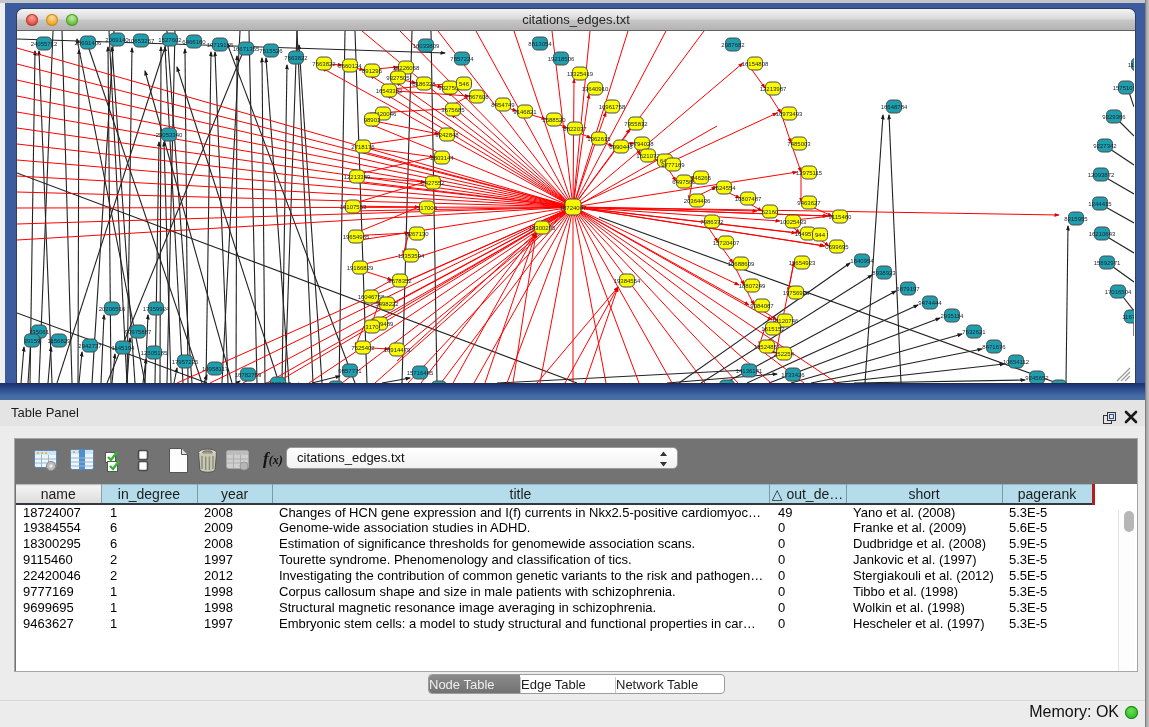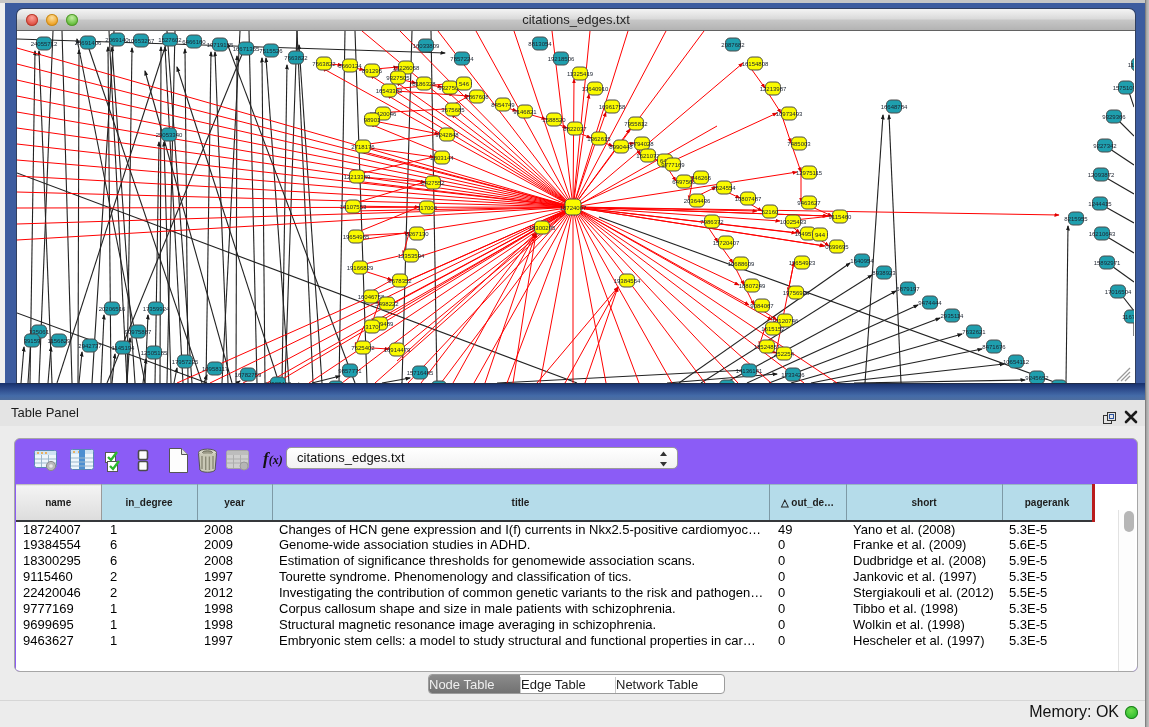--- a/index.html
+++ b/index.html
@@ -26,33 +26,33 @@
 
 
 #rstrip{left:1145px;top:0;width:4px;height:727px;background:linear-gradient(90deg,#6f6f6f 0,#a8a8a8 40%,#c2c2c2)}
 
 
 #panel{left:0;top:400px;width:1145px;height:327px;background:#ececec}
 #phead{left:0;top:0;width:1145px;height:26px;background:#e4e4e4}
 #phead .cap{position:absolute;left:11px;top:5px;font-size:13px;color:#1c1c1c}
 #float-ic{left:1103px;top:12px;width:13px;height:12px}
 #close-ic{left:1124px;top:10px;width:14px;height:14px}
-#inset{left:14px;top:38px;width:1124px;height:234px;border:1px solid #a6a6a6;border-radius:6px;
-  background:#8b5cf6;overflow:hidden}
+#inset{left:14px;top:38px;width:1124px;height:234px;border:1px solid #a6a6a6;border-radius:0;
+  background:#737373;overflow:hidden}
 #toolbar{left:0;top:6px;width:1122px;height:32px}
 .ic{position:absolute;top:3px}
 #combo{left:271px;top:2px;width:392px;height:22px;border:1px solid #9a9a9a;border-radius:5px;
   background:linear-gradient(180deg,#ffffff,#f2f2f2);font-size:13px;color:#111;line-height:20px;
   padding-left:10px}
 #combo .arr{position:absolute;right:9px;top:3px;width:9px;height:16px}
 
 #tbl{left:1px;top:45px;width:1122px;height:188px;background:#fff}
 table{border-collapse:collapse;table-layout:fixed;width:1077px;font-size:13px}
-th{height:36px;font-weight:bold;color:#1d1d1d;background:#b5dcea;border-right:1px solid #7e9aa6;
-   border-top:1px solid #98b7c4;font-size:10px;overflow:hidden;white-space:nowrap}
+th{height:19px;font-weight:normal;color:#1d1d1d;background:#b5dcea;border-right:1px solid #7e9aa6;
+   border-top:1px solid #98b7c4;font-size:14px;overflow:hidden;white-space:nowrap}
 th.g{background:linear-gradient(180deg,#f4f4f4,#dcdcdc);border-right:1px solid #9a9a9a;border-top:1px solid #c0c0c0;color:#1d1d1d}
 thead tr{border-bottom:2px solid #35383b}
 td{height:16px;padding:0 0 0 7px;overflow:hidden;white-space:nowrap;color:#000;font-size:13px}
 td.c2,td.c5{padding-left:9px}
 .w1{width:85px}.w2{width:96px}.w3{width:75px}.w4{width:497px}.w5{width:77px}.w6{width:156px}.w7{width:91px}
 #vsb{left:1103px;top:71px;width:17px;height:162px;background:#fdfdfd;border-left:1px solid #e2e2e2}
 #vsb .thumb{position:absolute;left:5px;top:1px;width:10px;height:21px;border-radius:5px;background:#b6b6b6}
 
 #tabs{left:428px;top:274px;width:297px;height:20px;border:1px solid #9c9c9c;border-radius:4px;
   background:#fff;overflow:hidden;font-size:13px}

